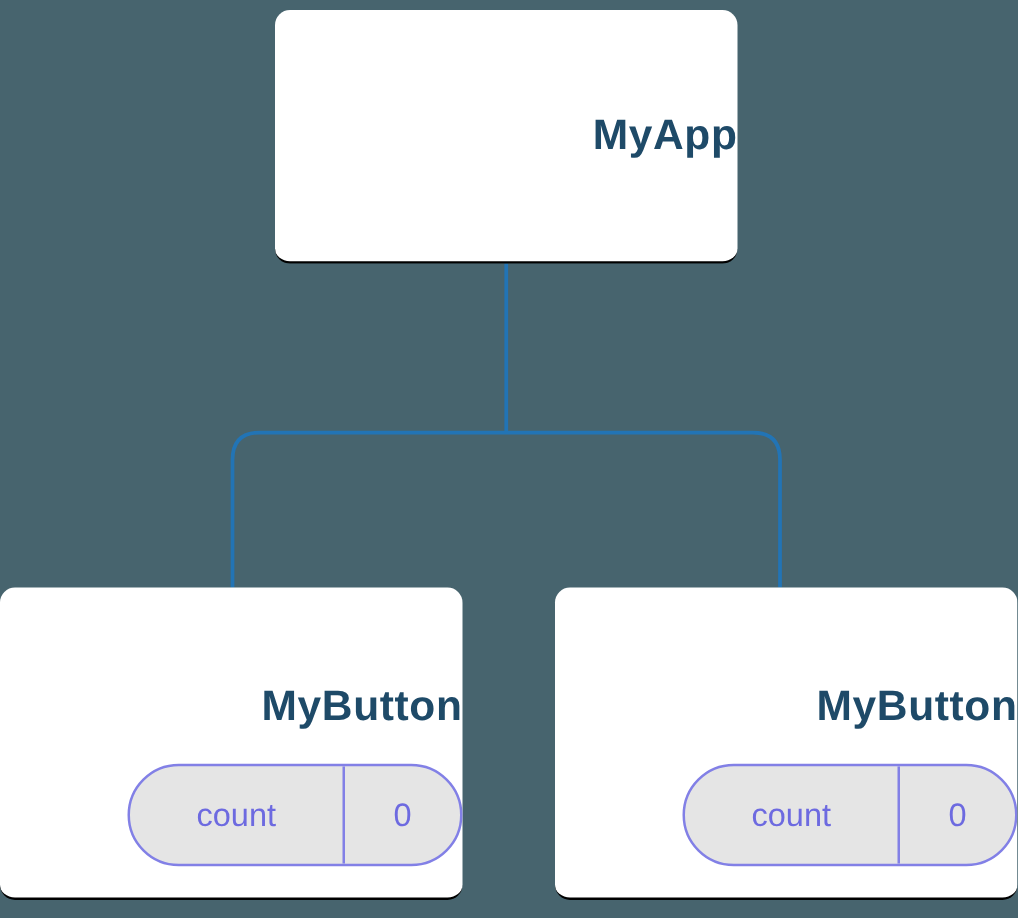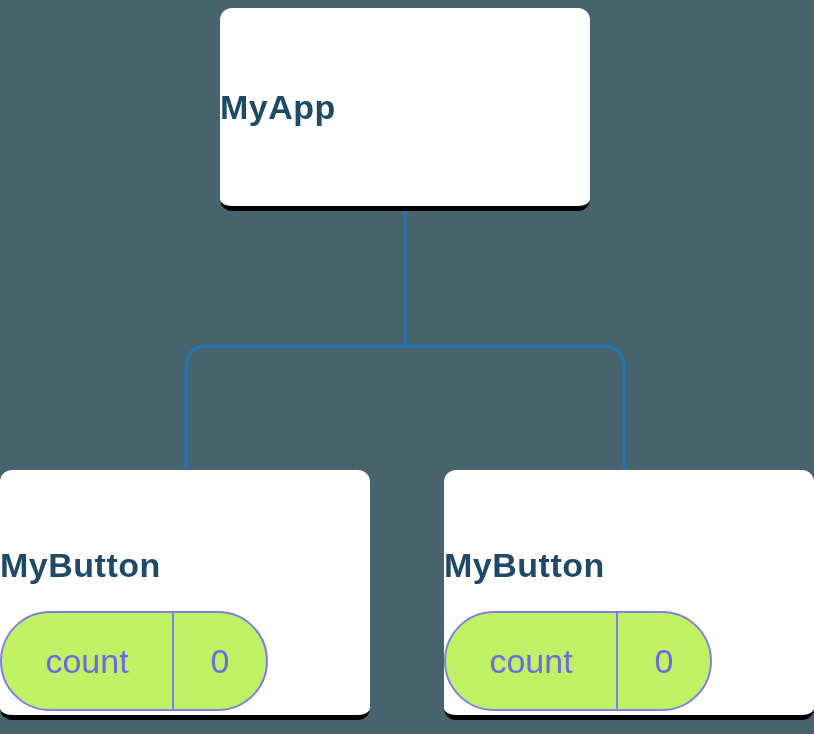--- a/index.html
+++ b/index.html
@@ -20,24 +20,24 @@
   svg.connectors path {
     stroke: #2274b5;
     stroke-width: 3;
     fill: none;
   }
 
   .card {
     position: absolute;
     background: #ffffff;
     border-radius: 12px;
-    border-bottom: 5px solid #000000;
+    border-bottom: 2px solid #000000;
     display: flex;
     flex-direction: column;
-    align-items: flex-start;
+    align-items: flex-end;
   }
   .card.root {
     left: 220px; top: 8px;
     width: 370px; height: 203px;
     justify-content: center;
   }
   .card.child {
     top: 470px;
     width: 370px; height: 250px;
   }
@@ -48,29 +48,29 @@
     font-size: 34px;
     font-weight: bold;
     color: #1e4a68;
     letter-spacing: 0.5px;
   }
   .card.child .title { margin-top: 76px; }
 
   .pill {
     margin-top: 26px;
     width: 268px;
-    height: 100px;
+    height: 82px;
     border: 2px solid #8280e6;
     border-radius: 60px;
     display: flex;
     align-items: stretch;
     overflow: hidden;
     color: #6d6ae0;
-    font-size: 34px;
-    background: #bef264;
+    font-size: 26px;
+    background: #e5e5e5;
   }
   .pill-key {
     flex: 1.85;
     display: flex;
     align-items: center;
     justify-content: center;
     border-right: 2px solid #8280e6;
   }
   .pill-value {
     flex: 1;

